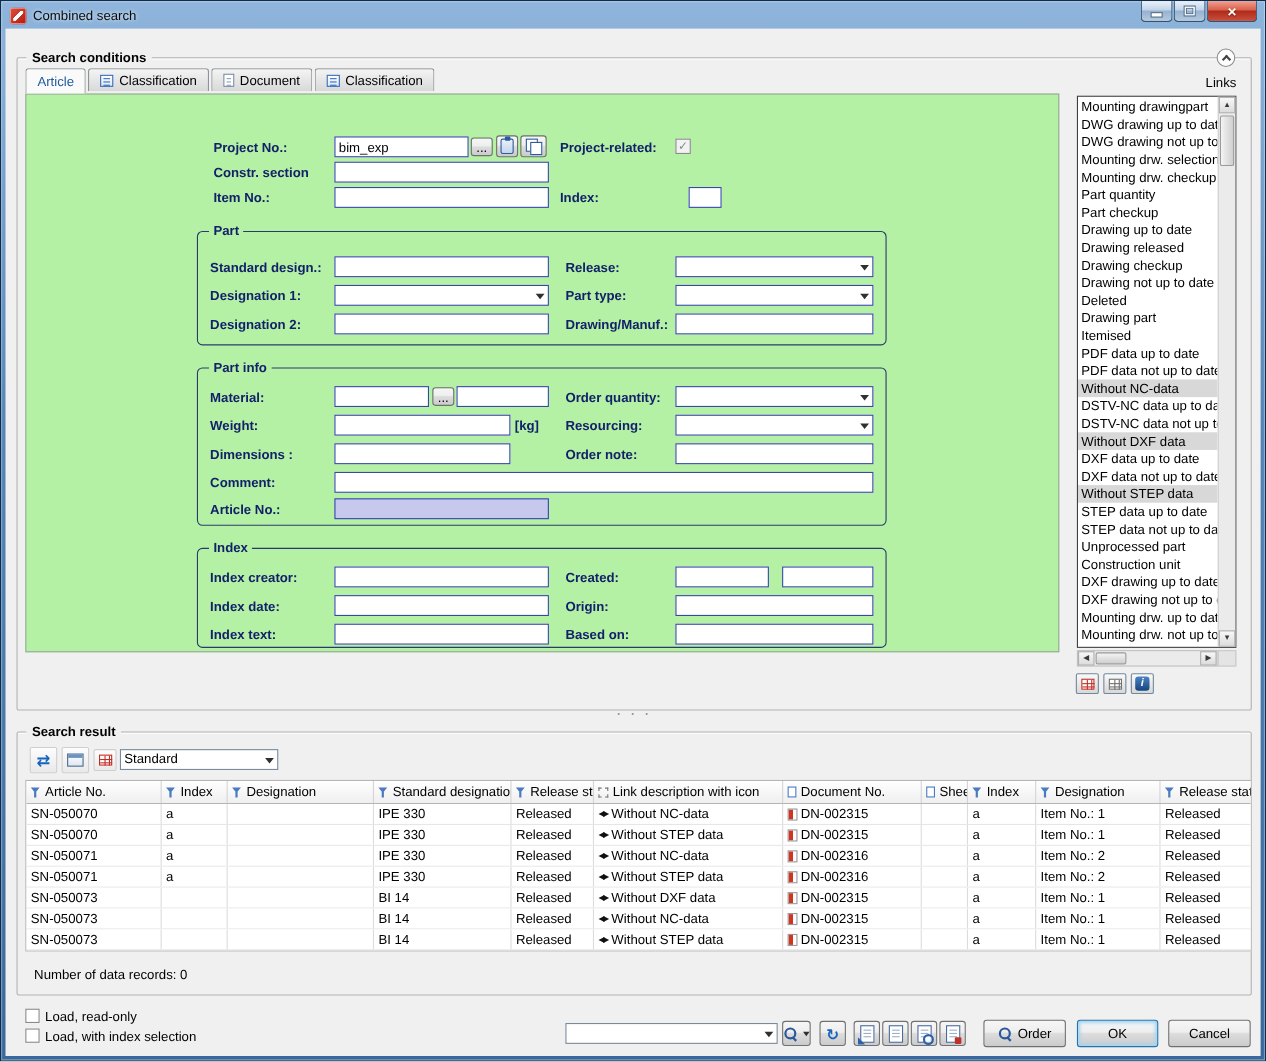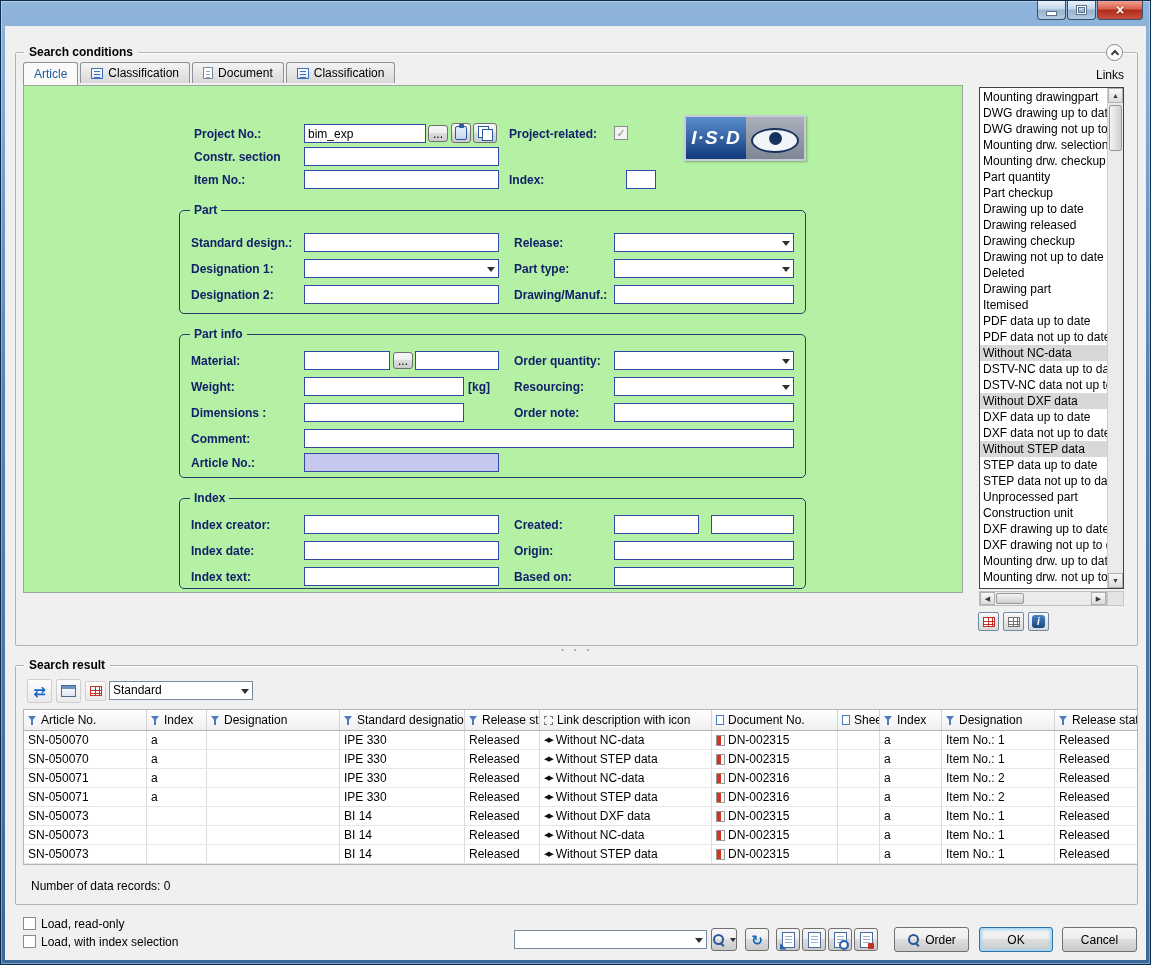--- a/index.html
+++ b/index.html
@@ -101,20 +101,24 @@
 .clip-icon::before{content:"";position:absolute;left:3px;top:-3px;width:5px;height:4px;background:#2a5aa0;border-radius:1px}
 .copy-icon{width:14px;height:14px;position:relative;flex:none}
 .copy-icon::before{content:"";position:absolute;left:0;top:0;width:9px;height:10px;background:#fff;border:1px solid #2a5aa0}
 .copy-icon::after{content:"";position:absolute;left:4px;top:3px;width:9px;height:10px;background:#fff;border:1px solid #2a5aa0}
 </style>
 </head>
 <body>
 
 <div id="window">
 
+  <div id="titlebar">
+    <span id="title-icon"></span>
+    <span id="title-text">Combined search</span>
+  </div>
   <div id="win-buttons">
     <div class="winbtn min">
         <span class="glyph-min"></span>
       </div>
     <div class="winbtn max">
         <span class="glyph-max"></span>
       </div>
     <div class="winbtn close">
         <span class="glyph-close">×</span>
       </div>
@@ -156,24 +160,20 @@
     </div>
   <div class="pbtn" style="left:450px;top:122px;width:20px;height:20px">
       <span class="clip-icon"></span>
     </div>
   <div class="pbtn" style="left:472px;top:122px;width:24px;height:20px">
       <span class="copy-icon"></span>
     </div>
   <span class="lbl" style="left:508px;top:126px">Project-related:</span>
   <div class="cb checked-disabled" style="left:613px;top:125px;width:14px;height:14px"><span>✓</span></div>
 
-  <div id="isd-logo">
-    <div class="isd-text">I·S·D</div>
-    <div class="isd-eye"></div>
-  </div>
 
   <span class="lbl" style="left:193px;top:149px">Constr. section</span>
   <input class="inp" style="left: 303px; top: 146px; width: 195px;">
   <span class="lbl" style="left:193px;top:172px">Item No.:</span>
   <input class="inp" style="left: 303px; top: 169px; width: 195px;">
   <span class="lbl" style="left:508px;top:172px">Index:</span>
   <input class="inp" style="left: 625px; top: 169px; width: 30px;">
 
   <div class="gbox" style="left:178px;top:209px;width:627px;height:104px">
     <span class="gbox-legend">Part</span>

